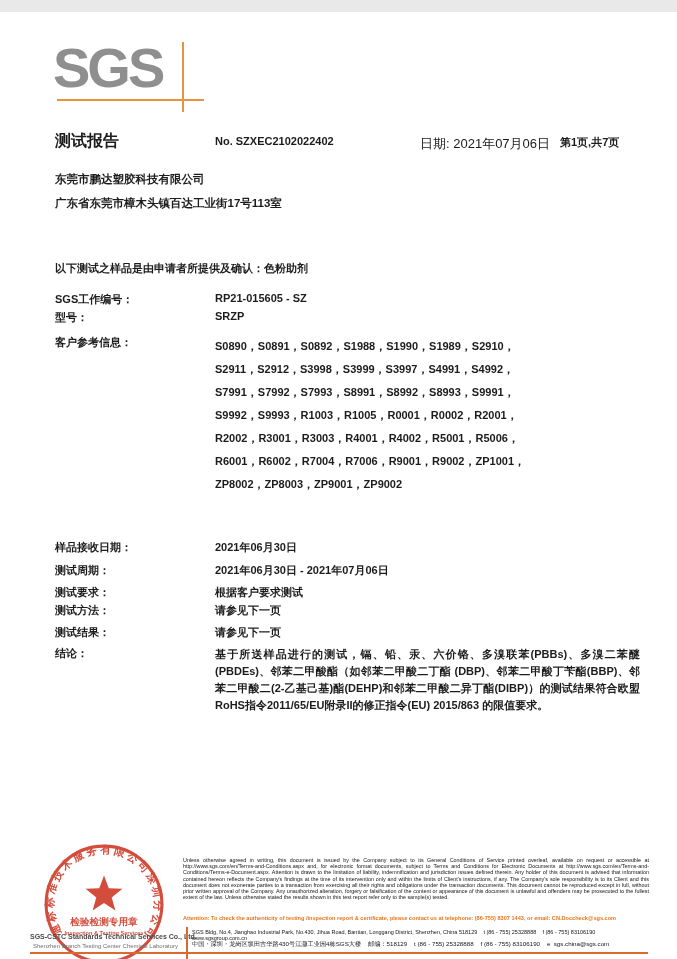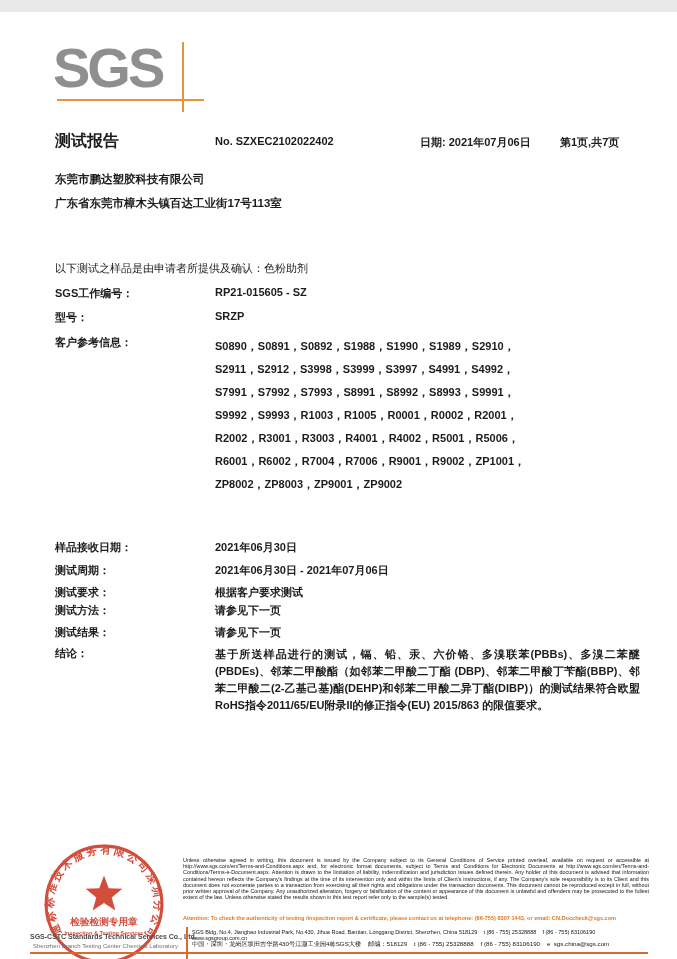--- a/index.html
+++ b/index.html
@@ -16,35 +16,35 @@
     font-size:56px; font-weight:bold; letter-spacing:-3px;
     color:#8f8f8f; line-height:56px;
   }
   .logo-hline { position:absolute; left:57px; top:87px; width:147px; height:2px; background:#e5933d; }
   .logo-vline { position:absolute; left:182px; top:30px; width:2px; height:70px; background:#e5933d; }
 
   
   .title-row { position:absolute; left:55px; top:119px; width:585px; height:22px; }
   .doc-title { position:absolute; left:0; top:0; font-size:16px; font-weight:bold; }
   .report-no { position:absolute; left:160px; top:4px; font-size:11px; font-weight:bold; }
-  .doc-date  { position:absolute; left:365px; top:4px; font-size:11px; font-weight:bold; }
+  .doc-date  { position:absolute; left:365px; top:4px; font-size:13px; font-weight:normal; }
   .doc-pages { position:absolute; left:505px; top:4px; font-size:11px; font-weight:bold; }
 
   
   .applicant { position:absolute; left:55px; top:155px; font-size:11.5px; font-weight:bold; line-height:24px; }
 
   
-  .statement { position:absolute; left:55px; top:249px; font-size:11px; font-weight:normal; }
+  .statement { position:absolute; left:55px; top:249px; font-size:11px; font-weight:bold; }
 
   
   .fields { position:absolute; left:55px; top:272px; width:585px; font-size:11px; font-weight:bold; }
   .frow { position:absolute; left:0; right:0; display:flex; }
   .frow .flabel { width:160px; flex-shrink:0; }
   .frow .fvalue { flex:1; }
-  .row-jobno      { top:2px; }
+  .row-jobno      { top:8px; }
   .row-model      { top:26px; }
   .row-ref        { top:51px; }
   .row-ref .fvalue div { line-height:23px; }
   .row-received   { top:256px;align-items:flex-end; }
   .row-period     { top:279px; }
   .row-requested  { top:301px; }
   .row-method     { top:319px; }
   .row-results    { top:341px; }
   .row-conclusion { top:362px; }
   .row-conclusion .fvalue { max-width:432px; line-height:17px; text-align:justify; }

